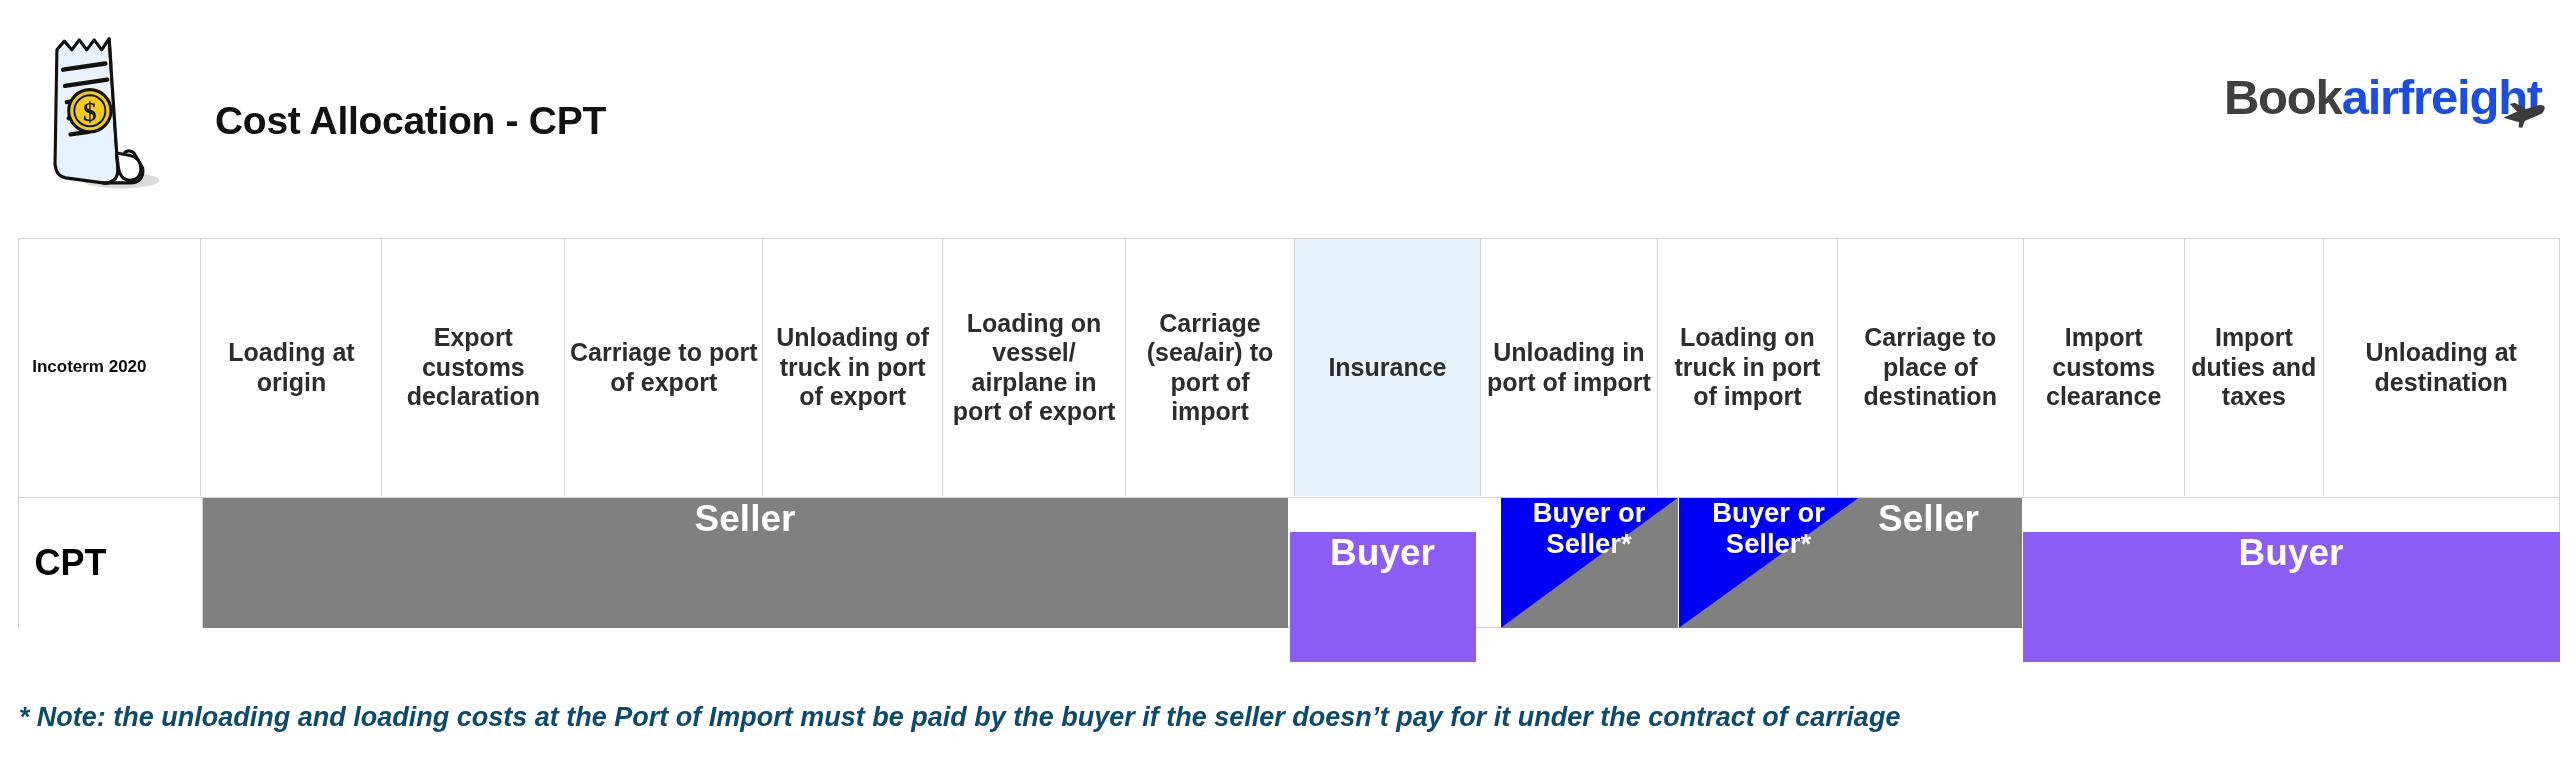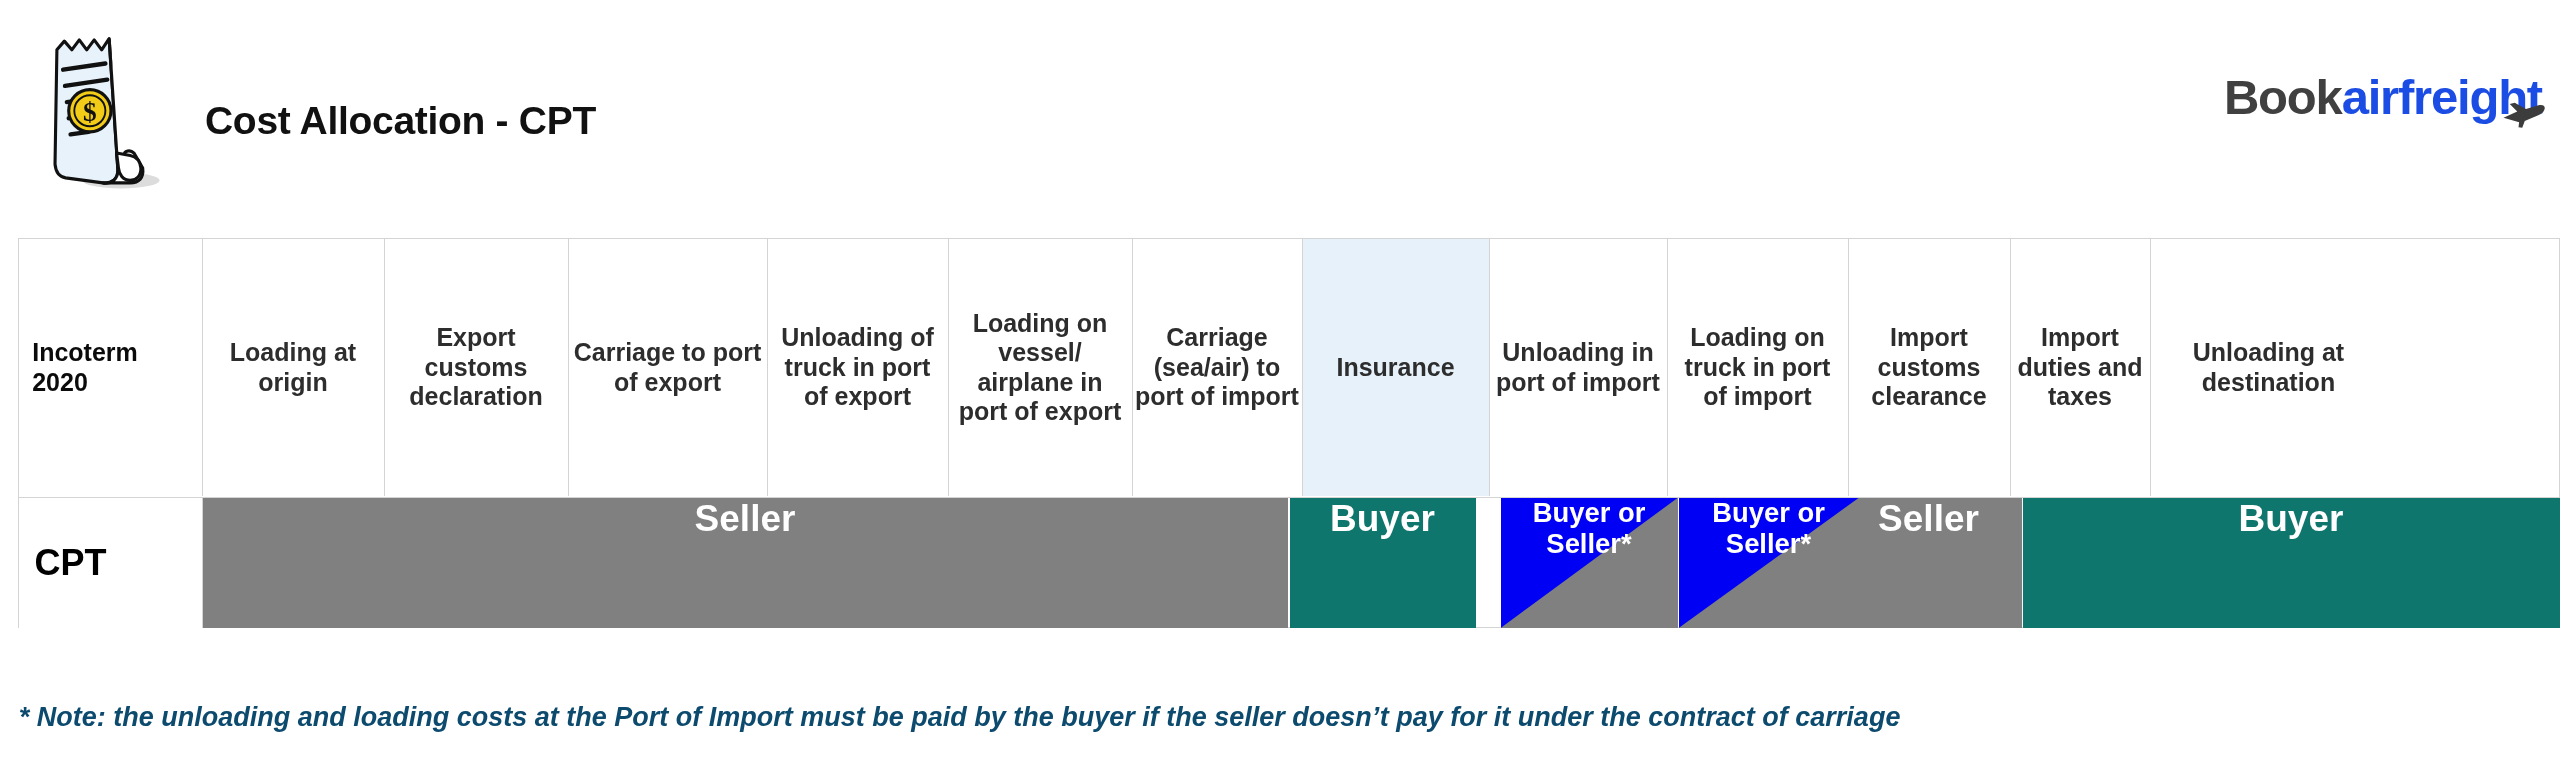--- a/index.html
+++ b/index.html
@@ -12,21 +12,21 @@
   .page{position:relative;width:2576px;height:772px;}
 
   
   .header{
     position:absolute;left:0;top:0;width:2576px;height:212px;
   }
   .brandmark{
     position:absolute;left:37px;top:31px;width:143px;height:156px;
   }
   .title{
-    position:absolute;left:205px;top:99px;
+    position:absolute;left:215px;top:99px;
     font-size:39px;font-weight:bold;color:#111111;
     letter-spacing:-0.3px;white-space:nowrap;
     font-family:"Liberation Sans", sans-serif;
   }
   .logo{
     position:absolute;right:34px;top:69px;
     font-size:49px;font-weight:bold;white-space:nowrap;
     letter-spacing:-1.2px;
     font-family:"Liberation Sans", sans-serif;
   }
@@ -63,21 +63,21 @@
     font-family:"Liberation Sans Narrow","Liberation Sans", sans-serif;
     font-stretch:condensed;
     background:#ffffff;
     overflow:hidden;
   }
   .hcell:last-child{border-right:none;}
   .hcell.first{
     justify-content:flex-start;
     padding-left:13.7px;text-align:left;
     color:#0b0b0b;
-    font-size:25px;
+    font-size:17px;
   }
   .hcell.insurance{background:#e6f1f9;}
 
   .datarow{
     position:absolute;left:0;top:258px;width:100%;height:131px;
     box-sizing:border-box;
     border-top:1.2px solid #d4d4d4;
   }
   .incoterm-cell{
     position:absolute;left:0;top:0;height:100%;
@@ -103,21 +103,21 @@
     position:relative;z-index:3;
     color:#ffffff;font-weight:bold;
     text-align:center;
     line-height:1.12;
     font-family:"Liberation Sans Narrow","Liberation Sans", sans-serif;
     font-stretch:condensed;
     text-shadow:0 0 0.6px rgba(0,0,0,0.08);
   }
   .bar.seller{background:#808080;}
   .bar.seller .lbl{font-size:37px;}
-  .bar.buyer{background:#0f766e;}
+  .bar.buyer{background:#8b5cf6;margin-top:34px;}
   .bar.buyer .lbl{font-size:37px;}
   .bar.split{background:#808080;margin-left:24px;}
   .bar.split .tri{
     position:absolute;left:0;top:0;width:100%;height:100%;
     background:#0000f5;
     clip-path:polygon(0 0,100% 0,0 100%);
     z-index:1;
   }
   .bar.split .lbl{font-size:27.4px;}
 
@@ -201,20 +201,23 @@
       </div>
       <div class="hcell insurance" style="width:187px">
         <span>Insurance</span>
       </div>
       <div class="hcell" style="width:178px">
         <span>Unloading in port of import</span>
       </div>
       <div class="hcell" style="width:181px">
         <span>Loading on truck in port of import</span>
       </div>
+      <div class="hcell" style="width:187px">
+        <span>Carriage to place of destination</span>
+      </div>
       <div class="hcell" style="width:162px">
         <span>Import customs clearance</span>
       </div>
       <div class="hcell" style="width:140px">
         <span>Import duties and taxes</span>
       </div>
       <div class="hcell" style="width:236px">
         <span>Unloading at destination</span>
       </div>
     </div>

